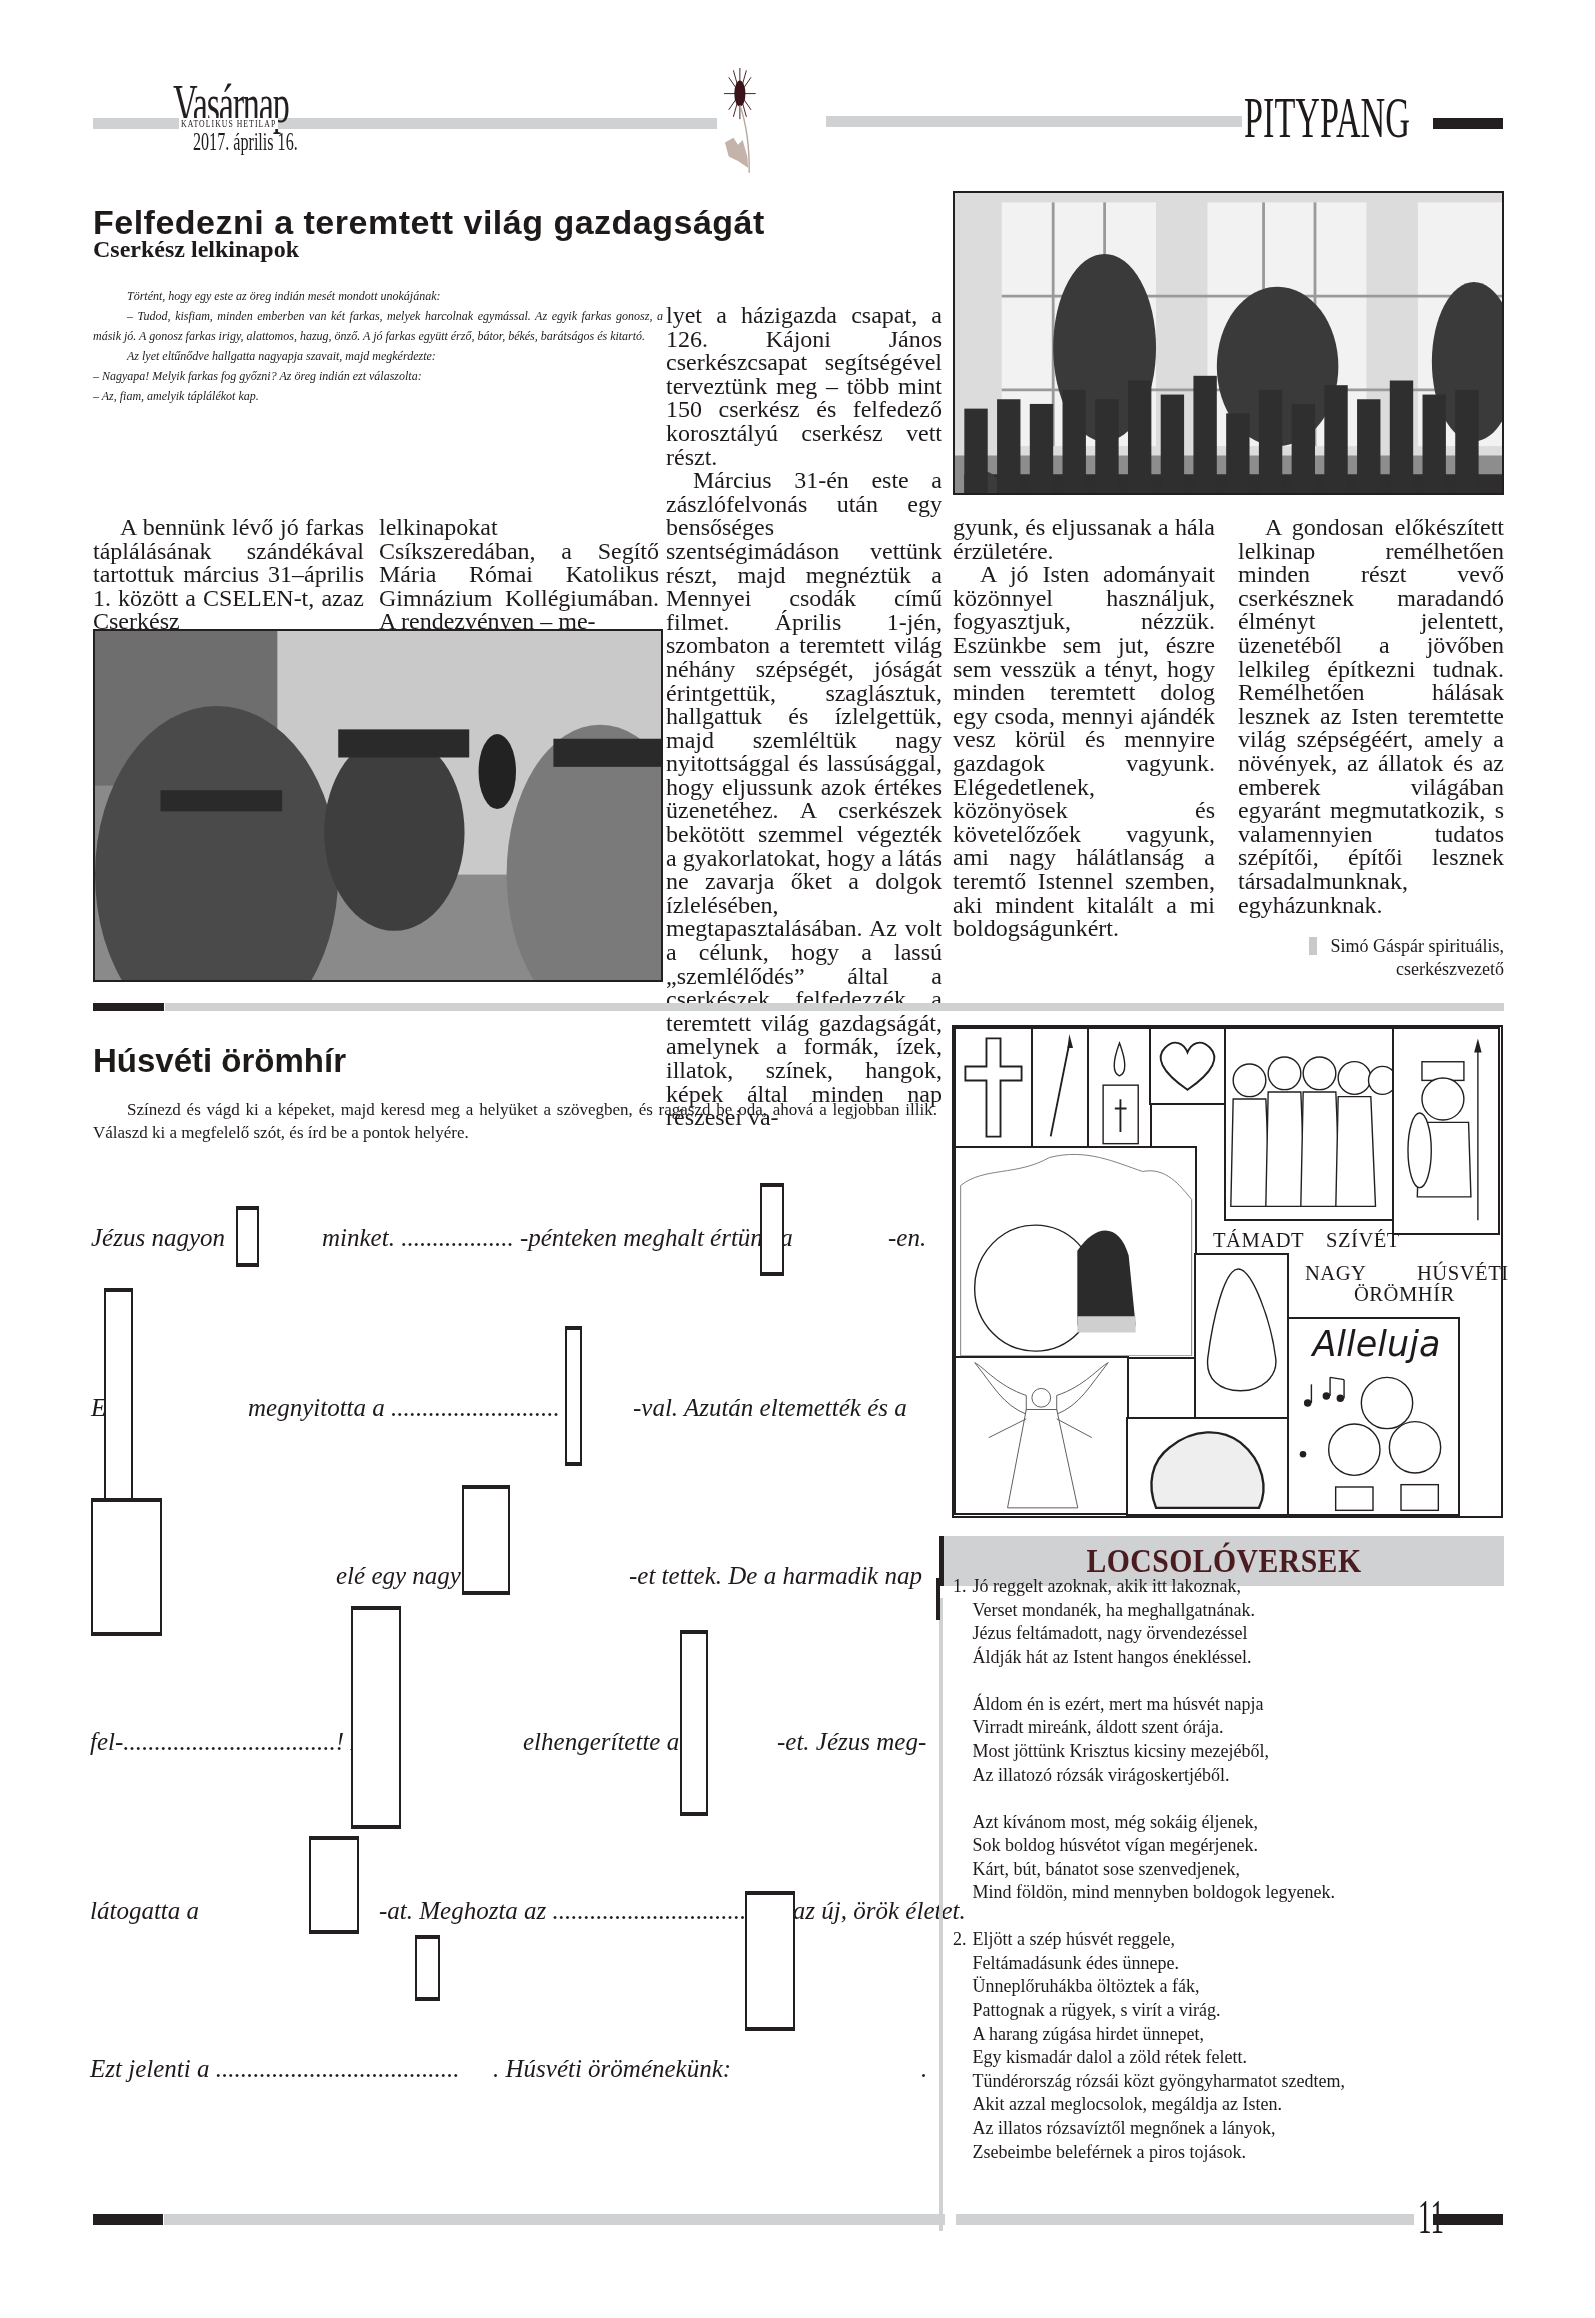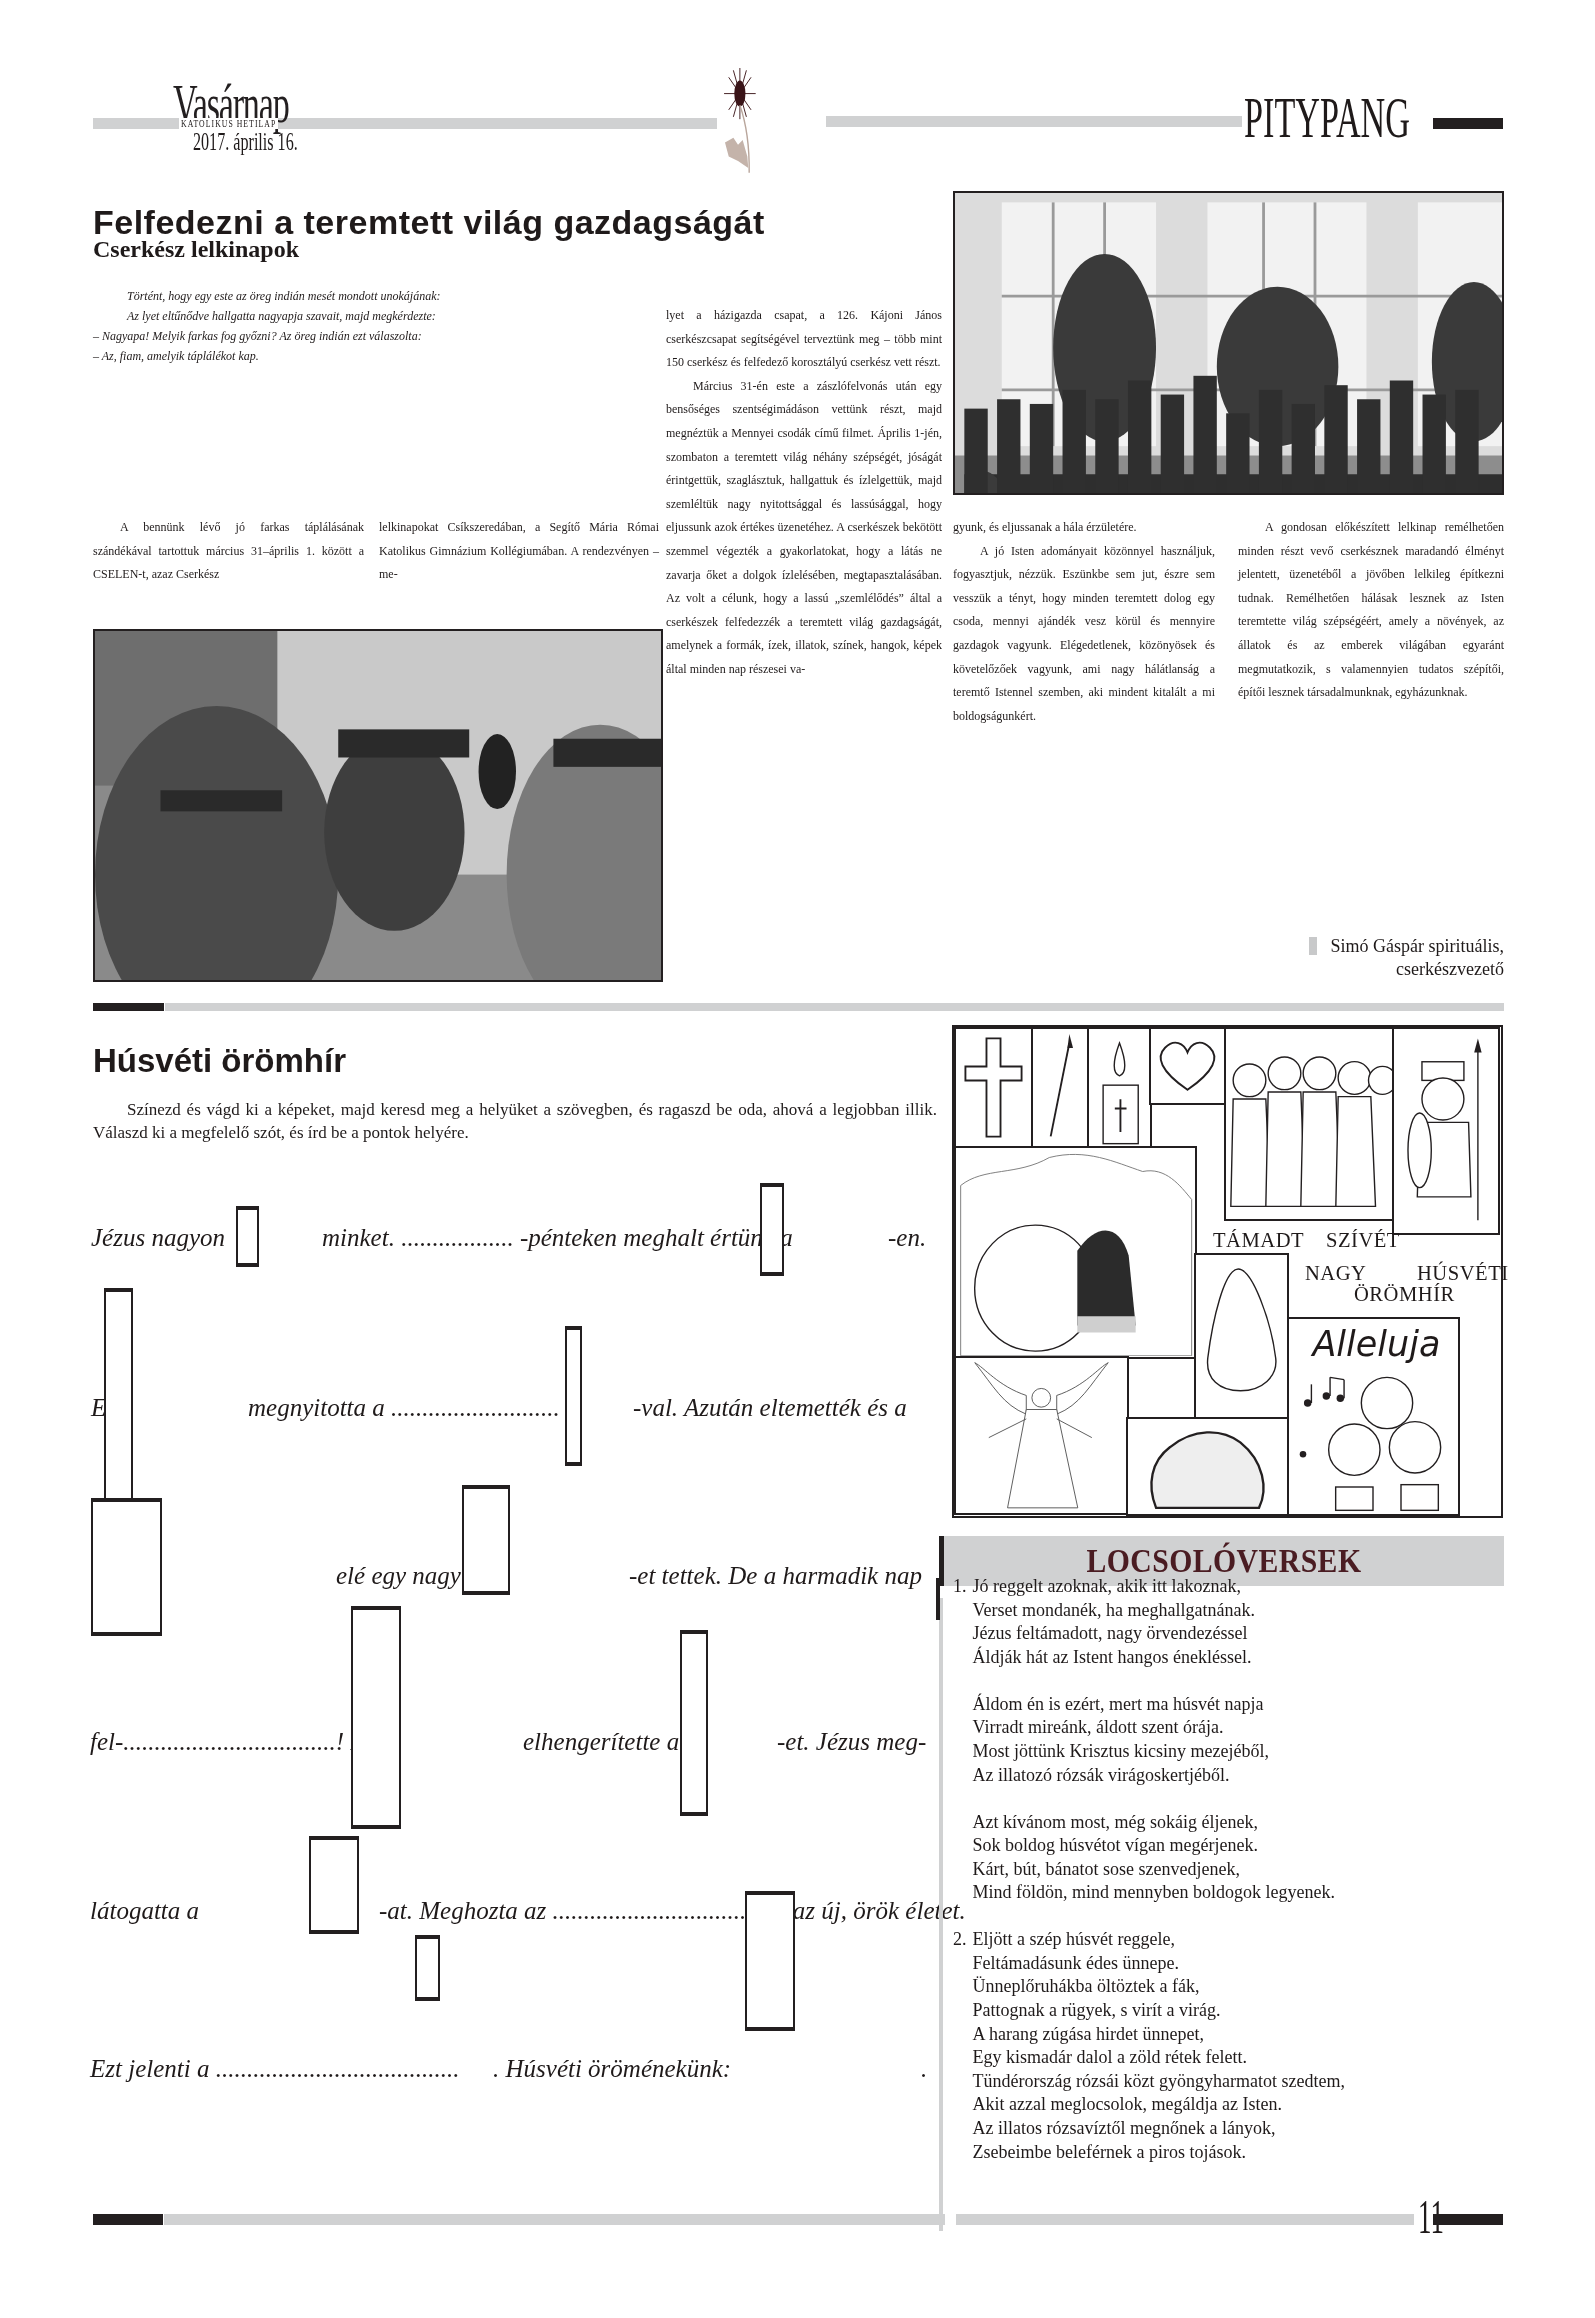--- a/index.html
+++ b/index.html
@@ -10,21 +10,21 @@
 
   
   .mast-title { font-family:"Liberation Serif",serif; font-size:55px; letter-spacing:-1.9px; transform:scaleX(0.62); transform-origin:left top; line-height:1; color:#231f20; white-space:nowrap; }
   .mast-sub { font-size:10.3px; letter-spacing:1.4px; background:#fff; padding:0 2.8px; white-space:nowrap; }
   .mast-date { font-size:26px; transform:scaleX(0.62); transform-origin:left top; white-space:nowrap; }
   .section-name { font-size:57px; transform:scaleX(0.6); transform-origin:left top; line-height:1; white-space:nowrap; }
 
   
   .headline { font-family:"Liberation Sans",sans-serif; font-weight:bold; font-size:34px; letter-spacing:0.5px; white-space:nowrap; }
   .subhead { font-family:"Liberation Serif",serif; font-weight:bold; font-size:24px; white-space:nowrap; }
-  .col { font-size:12px; line-height:23.6px; text-align:justify; hyphens:manual; }
+  .col { font-size:24px; line-height:23.6px; text-align:justify; hyphens:manual; }
   .col p { margin:0; text-indent:27px; }
   .col p.noind { text-indent:0; }
   .intro { font-style:italic; font-size:12px; line-height:20px; text-align:justify; }
   .intro p { margin:0; text-indent:34px; }
   .intro p.noind { text-indent:0; }
   .byline { text-align:right; font-size:18px; line-height:23.4px; }
   .byline .mark { display:inline-block; width:7.5px; height:18px; background:#c8c9ca; margin-right:14px; vertical-align:-2.8px; }
 
   
   .photo { background:#666; border:2.8px solid #231f20; box-sizing:border-box; overflow:hidden; }
@@ -75,20 +75,21 @@
 
 <div class="abs graybar" style="left:826px;top:116px;width:416px;height:10.7px;"></div>
 <div class="abs section-name" style="left:1244px;top:89px;">PITYPANG</div>
 <div class="abs blackbar" style="left:1433px;top:118px;width:70px;height:10.7px;"></div>
 
 <div class="abs headline" style="left:93px;top:203px;">Felfedezni a teremtett világ gazdagságát</div>
 <div class="abs subhead" style="left:93px;top:236px;">Cserkész lelkinapok</div>
 
 <div class="abs intro" style="left:93px;top:286px;width:570px;">
   <p>Történt, hogy egy este az öreg indián mesét mondott unokájának:</p>
+  <p>– Tudod, kisfiam, minden emberben van két farkas, melyek harcolnak egymással. Az egyik farkas gonosz, a másik jó. A gonosz farkas irigy, alattomos, hazug, önző. A jó farkas együtt érző, bátor, békés, barátságos és kitartó.</p>
   <p>Az lyet eltűnődve hallgatta nagyapja szavait, majd megkérdezte:</p>
   <p class="noind">– Nagyapa! Melyik farkas fog győzni? Az öreg indián ezt válaszolta:</p>
   <p class="noind">– Az, fiam, amelyik táplálékot kap.</p>
 </div>
 
 <div class="abs col" style="left:93px;top:516px;width:271px;">
   <p>A bennünk lévő jó farkas táplálásának szándékával tartottuk március 31–április 1. között a CSELEN-t, azaz Cserkész</p>
 </div>
 <div class="abs col" style="left:379px;top:516px;width:280px;">
   <p class="noind">lelkinapokat Csíkszeredában, a Segítő Mária Római Katolikus Gimnázium Kollégiumában. A rendezvényen – me-</p>

